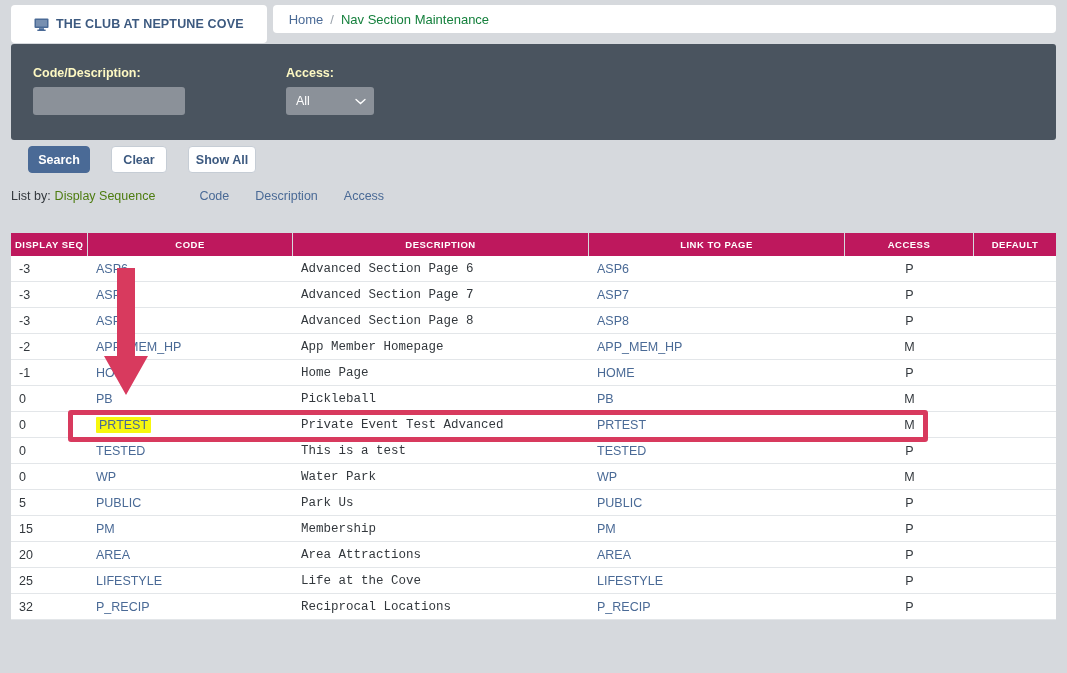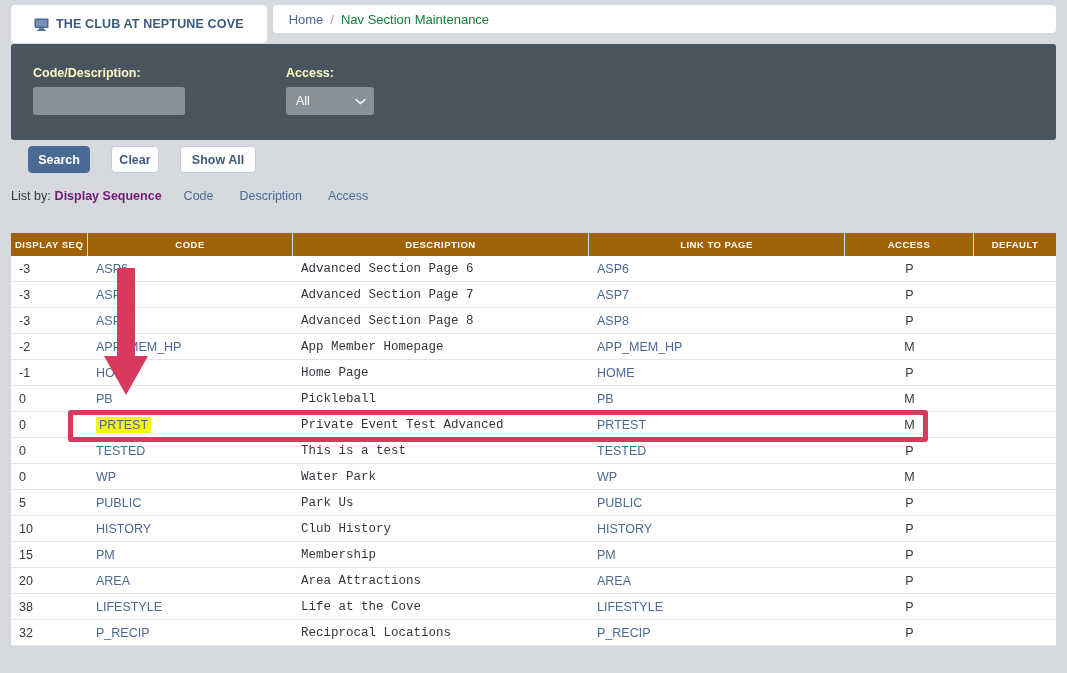--- a/index.html
+++ b/index.html
@@ -110,44 +110,44 @@
     font-family: "Liberation Sans", sans-serif;
   }
   .btn-primary {
     background: #4a6a96; color: #ffffff;
     border: 1px solid #4a6a96;
     width: 62px;
   }
   .btn-outline {
     background: #ffffff; color: #3d5a80;
     border: 1px solid #c6cdd5;
-    width: 48px;
-  }
-  .btn-outline.wide { width: 76px; }
+    width: 56px;
+  }
+  .btn-outline.wide { width: 68px; }
 
   
   .listby {
     position: absolute;
     left: 11px; top: 189px;
     display: flex; align-items: baseline;
     font-size: 12.5px;
   }
   .listby .cap { color: #33383d; margin-right: 4px; }
-  .listby .cur { color: #701a75; font-weight: bold; margin-right: 22px; }
+  .listby .cur { color: #4d7c0f; font-weight: normal; margin-right: 44px; }
   .listby .opt { color: #4a6a96; margin-right: 26px; cursor: pointer; }
 
   
   .table-wrap {
     position: absolute;
     left: 11px; top: 233px;
     width: 1045px;
   }
   table.grid { border-collapse: separate; border-spacing: 0; width: 1045px; table-layout: fixed; }
   table.grid thead th {
-    background: #a16207;
+    background: #be185d;
     color: #ffffff;
     font-size: 9.5px;
     font-weight: bold;
     letter-spacing: .5px;
     height: 23px;
     padding: 0 4px;
     border-right: 1px solid #d6d9dd;
     text-align: center;
     white-space: nowrap;
   }
@@ -333,45 +333,37 @@
           </tr>
           <tr>
             <td class="c-seq">5</td>
             <td class="c-code"><span class="code-link">PUBLIC</span></td>
             <td class="c-desc">Park Us</td>
             <td class="c-link"><span class="link-link">PUBLIC</span></td>
             <td class="c-access">P</td>
             <td class="c-default"></td>
           </tr>
           <tr>
-            <td class="c-seq">10</td>
-            <td class="c-code"><span class="code-link">HISTORY</span></td>
-            <td class="c-desc">Club History</td>
-            <td class="c-link"><span class="link-link">HISTORY</span></td>
-            <td class="c-access">P</td>
-            <td class="c-default"></td>
-          </tr>
-          <tr>
             <td class="c-seq">15</td>
             <td class="c-code"><span class="code-link">PM</span></td>
             <td class="c-desc">Membership</td>
             <td class="c-link"><span class="link-link">PM</span></td>
             <td class="c-access">P</td>
             <td class="c-default"></td>
           </tr>
           <tr>
             <td class="c-seq">20</td>
             <td class="c-code"><span class="code-link">AREA</span></td>
             <td class="c-desc">Area Attractions</td>
             <td class="c-link"><span class="link-link">AREA</span></td>
             <td class="c-access">P</td>
             <td class="c-default"></td>
           </tr>
           <tr>
-            <td class="c-seq">38</td>
+            <td class="c-seq">25</td>
             <td class="c-code"><span class="code-link">LIFESTYLE</span></td>
             <td class="c-desc">Life at the Cove</td>
             <td class="c-link"><span class="link-link">LIFESTYLE</span></td>
             <td class="c-access">P</td>
             <td class="c-default"></td>
           </tr>
           <tr>
             <td class="c-seq">32</td>
             <td class="c-code"><span class="code-link">P_RECIP</span></td>
             <td class="c-desc">Reciprocal Locations</td>

